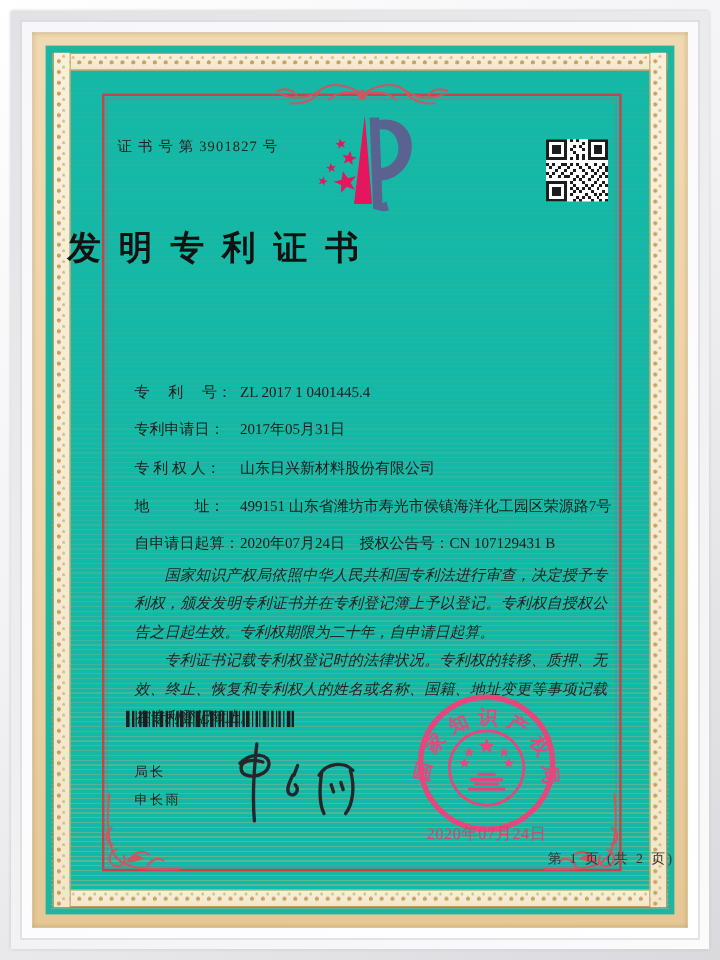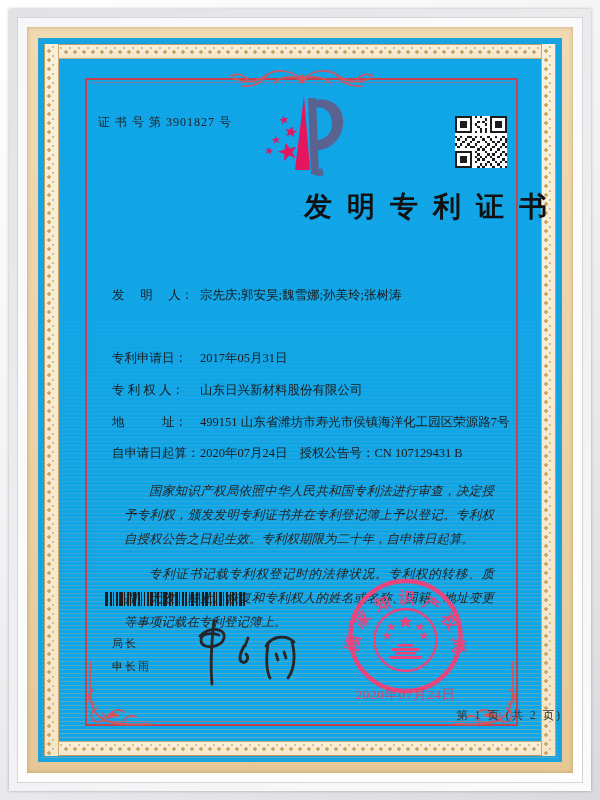--- a/index.html
+++ b/index.html
@@ -8,49 +8,49 @@
          font-family:"Liberation Serif","DejaVu Serif",serif;background:#e9e9ec;}
   .abs{position:absolute;}
   
   .bevel1{inset:0;background:linear-gradient(145deg,#ffffff 0%,#f2f2f4 45%,#dadade 100%);}
   .bevel2{inset:9px;background:linear-gradient(325deg,#fbfbfc,#e2e2e6);box-shadow:0 0 3px rgba(0,0,0,.28);}
   .bevel3{inset:17px;background:linear-gradient(145deg,#f7f7f9,#ffffff);border:1px solid #d4d4da;}
   
   .mat{inset:27px;background:linear-gradient(180deg,#f1d9b2 0%,#ecd2a4 55%,#e5c896 100%);
        box-shadow:inset 0 0 4px rgba(150,110,50,.45);}
   
-  .paper{inset:38px;background:#0ea5e9;box-shadow:inset 0 0 8px rgba(190,150,90,.22);}
+  .paper{inset:38px;background:#14b8a6;box-shadow:inset 0 0 8px rgba(190,150,90,.22);}
   
   .guilloche{inset:4px;pointer-events:none;
      background:repeating-linear-gradient(0deg,rgba(226,176,116,.38) 0 1px,rgba(0,0,0,0) 1px 4px);
      -webkit-mask-image:linear-gradient(to top,#000 0%,rgba(0,0,0,.55) 30%,rgba(0,0,0,.18) 60%,rgba(0,0,0,.10) 100%);
      mask-image:linear-gradient(to top,#000 0%,rgba(0,0,0,.55) 30%,rgba(0,0,0,.18) 60%,rgba(0,0,0,.10) 100%);}
   
   .gstrip{background:
       radial-gradient(circle at 4px 7px,#c9a263 1.5px,rgba(0,0,0,0) 1.9px) 0 0/9px 15px repeat,
       radial-gradient(circle at 8px 3px,#dcbd88 1px,rgba(0,0,0,0) 1.4px) 0 0/9px 15px repeat,
       linear-gradient(#f9f0dc,#f3e6c9);}
   .gstrip.v{background-size:15px 9px,15px 9px,auto;}
   .gb-top{left:6px;right:6px;top:6px;height:15px;border-top:1px solid #c39b5c;border-bottom:1px solid #cfa96c;}
   .gb-bottom{left:6px;right:6px;bottom:6px;height:15px;border-top:1px solid #cfa96c;border-bottom:1px solid #c39b5c;}
   .gb-left{top:6px;bottom:6px;left:6px;width:15px;border-left:1px solid #c39b5c;border-right:1px solid #cfa96c;}
   .gb-right{top:6px;bottom:6px;right:6px;width:15px;border-right:1px solid #c39b5c;border-left:1px solid #cfa96c;}
   
   .redframe{left:47px;right:44px;top:40px;bottom:36px;border:2px solid #c8414b;}
   .redframe::after{content:"";position:absolute;inset:2px;border:1px solid rgba(205,90,100,.55);}
   
   .certno{left:60px;top:76px;font-size:12px;color:#222;letter-spacing:1px;}
-  .title{left:0;right:0;top:150px;text-align:right;font-size:28px;font-weight:bold;color:#111;
-         letter-spacing:15px;padding-left:4px;}
+  .title{left:0;right:0;top:150px;text-align:left;font-size:28px;font-weight:bold;color:#111;
+         letter-spacing:15px;padding-left:18px;}
   .row{left:74px;right:40px;font-size:12.5px;color:#1b1b1b;white-space:nowrap;}
   .row .lbl{display:inline-block;min-width:88px;}
   .row .pair2{margin-left:12px;}
   .paras{left:74px;right:56px;top:430px;font-size:12.5px;color:#222;font-style:italic;
          text-align:justify;line-height:1.9;}
-  .paras p{margin:12px;text-indent:2em;}
+  .paras p{margin:0;text-indent:2em;}
   .officer{left:74px;font-size:11px;color:#222;font-family:Liberation Sans, sans-serif;
            letter-spacing:2px;font-weight:500;}
   .footer{left:0;right:0;top:670px;text-align:right;font-size:11.5px;color:#333;letter-spacing:2px;}
   svg{display:block;}
 </style>
 </head>
 <body>
 
 <div id="stage">
   <div class="abs bevel1"></div>
@@ -136,22 +136,22 @@
         M9,15h1v1h-1z M13,15h1v1h-1z M15,15h1v1h-1z M18,15h1v1h-1z M20,15h1v1h-1z
         M8,16h1v1h-1z M10,16h1v1h-1z M12,16h1v1h-1z M14,16h1v1h-1z M17,16h1v1h-1z
         M9,17h1v1h-1z M11,17h1v1h-1z M15,17h1v1h-1z M19,17h1v1h-1z
         M8,18h1v1h-1z M13,18h1v1h-1z M16,18h1v1h-1z M18,18h1v1h-1z M20,18h1v1h-1z
         M10,19h1v1h-1z M12,19h1v1h-1z M14,19h1v1h-1z M17,19h1v1h-1z
         M9,20h1v1h-1z M11,20h1v1h-1z M15,20h1v1h-1z M18,20h1v1h-1z M20,20h1v1h-1z"></path>
     </svg>
 
     <div class="abs title">发明专利证书</div>
 
-    <div class="abs row" style="top:249px">
-      <span class="lbl">发　 明　 人：</span><span class="val">宗先庆;郭安昊;魏雪娜;孙美玲;张树涛</span>
+    <div class="abs row" style="top:281px">
+      <span class="lbl">专　 利　 号：</span><span class="val">ZL 2017 1 0401445.4</span>
     </div>
     <div class="abs row" style="top:312px">
       <span class="lbl">专利申请日：</span><span class="val">2017年05月31日</span>
     </div>
     <div class="abs row" style="top:344px">
       <span class="lbl">专 利 权 人：</span><span class="val">山东日兴新材料股份有限公司</span>
     </div>
     <div class="abs row" style="top:376px">
       <span class="lbl">地　　　址：</span><span class="val">499151 山东省潍坊市寿光市侯镇海洋化工园区荣源路7号</span>
     </div>

